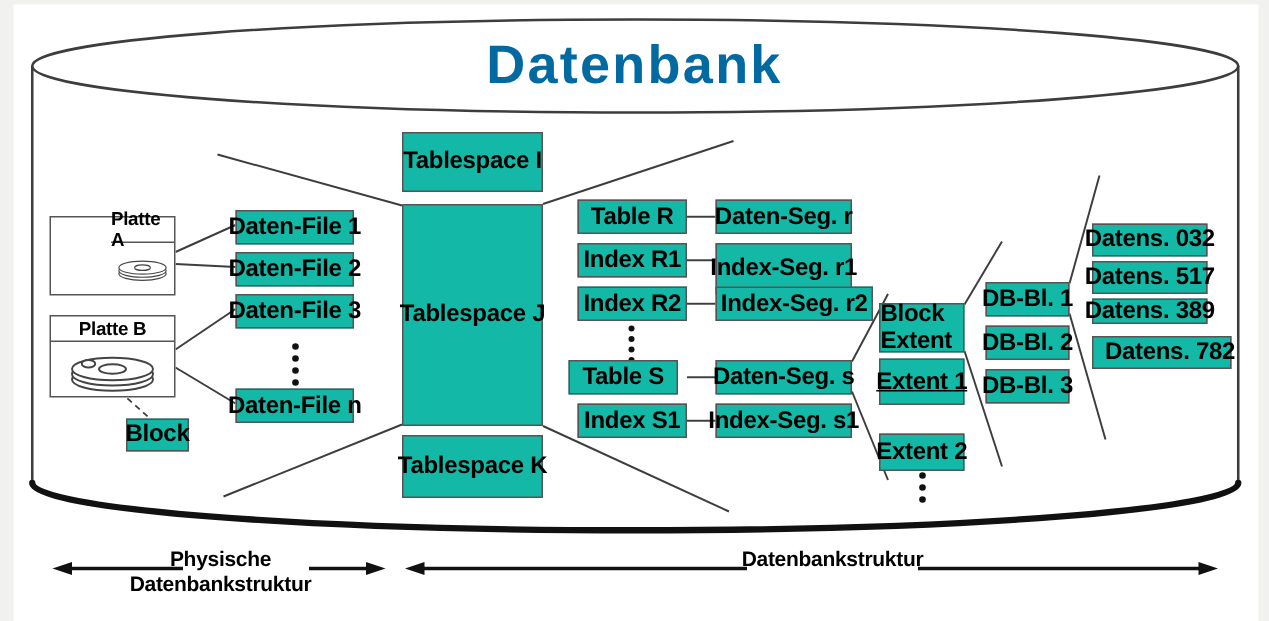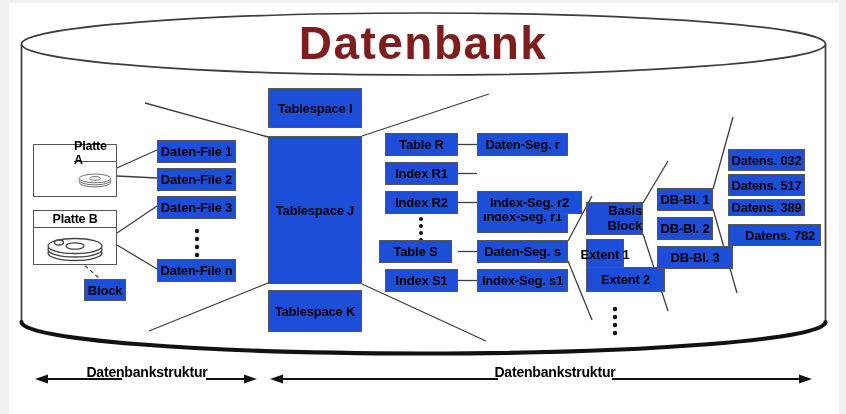--- a/index.html
+++ b/index.html
@@ -5,39 +5,39 @@
   html,body{margin:0;padding:0;}
   body{
     width:846px;height:414px;position:relative;overflow:hidden;
     background:#ffffff;
     font-family:"Liberation Sans", sans-serif;
   }
   .edge-strip{position:absolute;background:#f1f1ef;z-index:6;}
   #diagram-svg{position:absolute;left:0;top:0;z-index:1;}
   .node{
     position:absolute;box-sizing:border-box;z-index:2;
-    background:#1d4ed8;border:1.4px solid #555;
+    background:#14b8a6;border:1.4px solid #555;
     display:flex;align-items:center;justify-content:center;
-    font-weight:bold;font-size:13px;letter-spacing:-0.2px;color:#000;
-    white-space:nowrap;text-align:right;
+    font-weight:bold;font-size:16px;letter-spacing:-0.2px;color:#000;
+    white-space:nowrap;text-align:left;
   }
   .node.wrap{white-space:normal;line-height:1.12;}
   .disk-node{
     position:absolute;box-sizing:border-box;z-index:2;
     background:#fff;border:1.4px solid #555;display:flex;flex-direction:column;
   }
   .disk-title{
     height:16px;border-bottom:1.3px solid #555;display:flex;align-items:center;justify-content:center;
     font-weight:bold;font-size:12.5px;letter-spacing:-0.2px;color:#000;
   }
   .disk-body{flex:1;display:flex;align-items:center;justify-content:center;}
   #db-title{
     position:absolute;left:223px;top:20px;width:400px;height:46px;z-index:2;
     display:flex;align-items:center;justify-content:center;
-    font-size:46px;font-weight:bold;letter-spacing:1.5px;color:#7f1d1d;
+    font-size:36px;font-weight:bold;letter-spacing:1.5px;color:#0369a1;
   }
   .legend-label{
     position:absolute;z-index:3;text-align:center;
     font-weight:bold;font-size:14px;line-height:16.5px;color:#000;letter-spacing:-0.2px;
   }
 </style>
 </head>
 <body>
 
 <div class="edge-strip" style="left:0;top:0;width:9px;height:414px;"></div>
@@ -162,36 +162,37 @@
 <div class="node" style="left:268px;top:136px;width:94px;height:148px;">Tablespace J</div>
 <div class="node" style="left:268px;top:290px;width:94px;height:42px;">Tablespace K</div>
 
 <div class="node" style="left:385px;top:133px;width:73px;height:23px;">Table R</div>
 <div class="node" style="left:385px;top:162px;width:73px;height:23px;">Index R1</div>
 <div class="node" style="left:385px;top:191px;width:73px;height:23px;">Index R2</div>
 <div class="node" style="left:379px;top:240px;width:73px;height:23px;">Table S</div>
 <div class="node" style="left:385px;top:269px;width:73px;height:23px;">Index S1</div>
 
 <div class="node" style="left:477px;top:133px;width:91px;height:23px;">Daten-Seg. r</div>
-<div class="node" style="left:477px;top:162px;width:91px;height:34px;margin-top:37px;">Index-Seg. r1</div>
+<div class="node" style="left:477px;top:162px;width:91px;height:34px;">Index-Seg. r1</div>
 <div class="node" style="left:477px;top:191px;width:105px;height:23px;">Index-Seg. r2</div>
 <div class="node" style="left:477px;top:240px;width:91px;height:23px;">Daten-Seg. s</div>
 <div class="node" style="left:477px;top:269px;width:91px;height:23px;">Index-Seg. s1</div>
 
-<div class="node wrap" style="left:586px;top:202px;width:57px;height:33px;">Basis Block</div>
-<div class="node" style="left:586px;top:239px;width:38px;height:31px;">Extent 1</div>
-<div class="node" style="left:586px;top:267px;width:79px;height:25px;">Extent 2</div>
+<div class="node wrap" style="left:586px;top:202px;width:57px;height:33px;">Block Extent</div>
+<div class="node" style="left:586px;top:239px;width:57px;height:31px;text-decoration:underline;">Extent 1</div>
+<div class="node" style="left:586px;top:289px;width:57px;height:25px;">Extent 2</div>
 
 <div class="node" style="left:657px;top:188px;width:56px;height:23px;">DB-Bl. 1</div>
 <div class="node" style="left:657px;top:217px;width:56px;height:23px;">DB-Bl. 2</div>
-<div class="node" style="left:657px;top:246px;width:76px;height:23px;">DB-Bl. 3</div>
+<div class="node" style="left:657px;top:246px;width:56px;height:23px;">DB-Bl. 3</div>
 
 <div class="node" style="left:728px;top:149px;width:77px;height:22px;">Datens. 032</div>
 <div class="node" style="left:728px;top:174px;width:77px;height:22px;">Datens. 517</div>
 <div class="node" style="left:728px;top:199px;width:77px;height:17px;">Datens. 389</div>
 <div class="node" style="left:728px;top:224px;width:93px;height:22px;padding-left:11px;">Datens. 782</div>
 
 <div class="legend-label" style="left:59px;top:364px;width:176px;">
+  <div>Physische</div>
   <div>Datenbankstruktur</div>
 </div>
 <div class="legend-label" style="left:445px;top:364px;width:220px;">
   <div>Datenbankstruktur</div>
 </div>
 
 </body></html>

